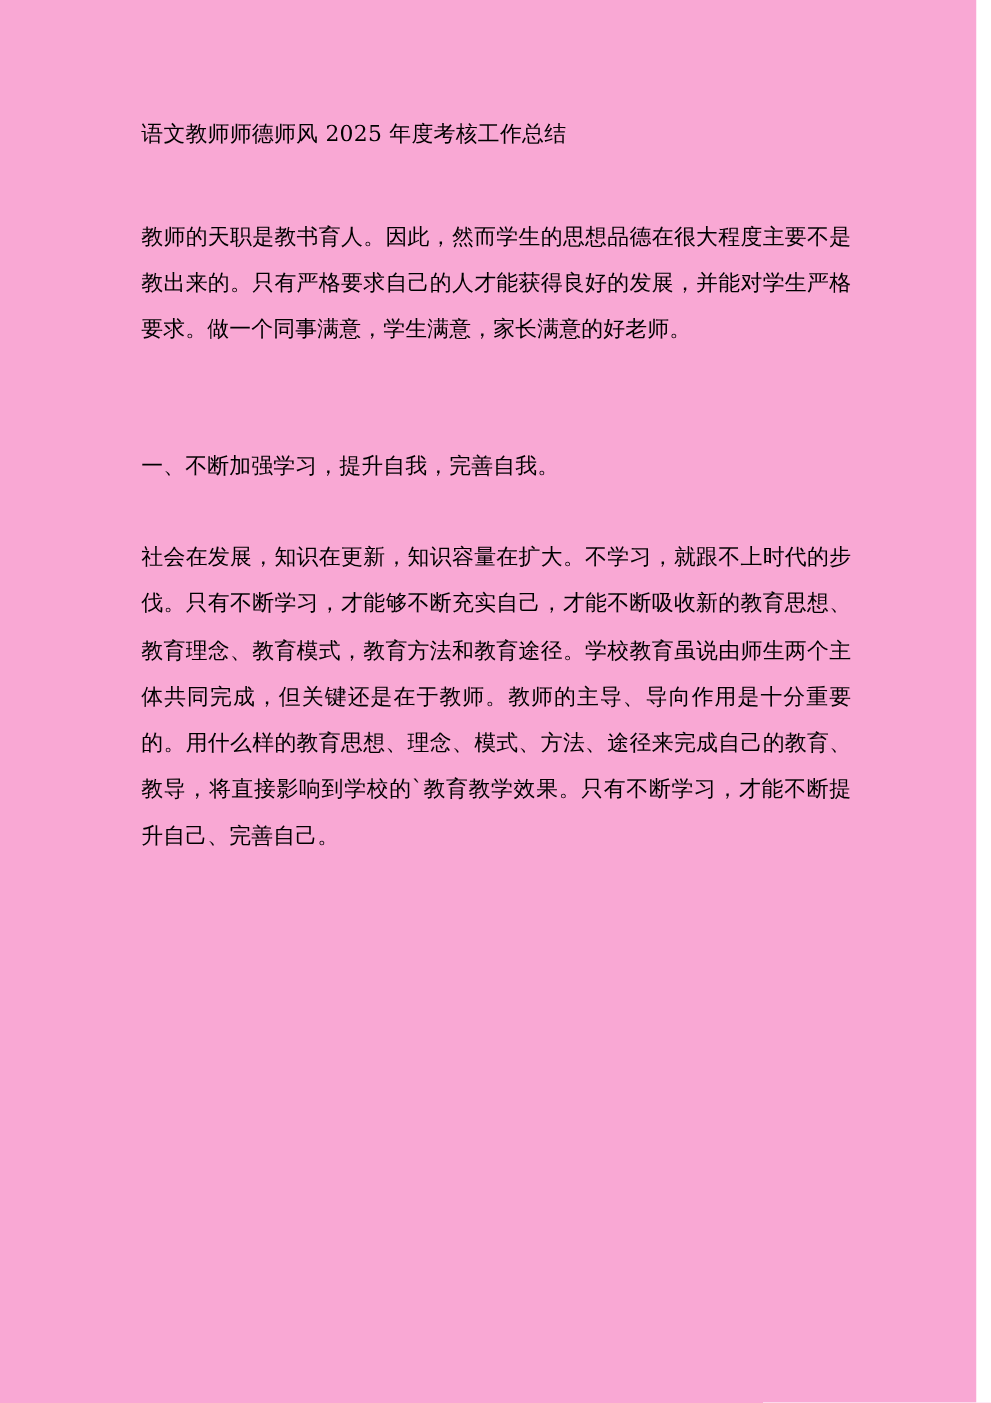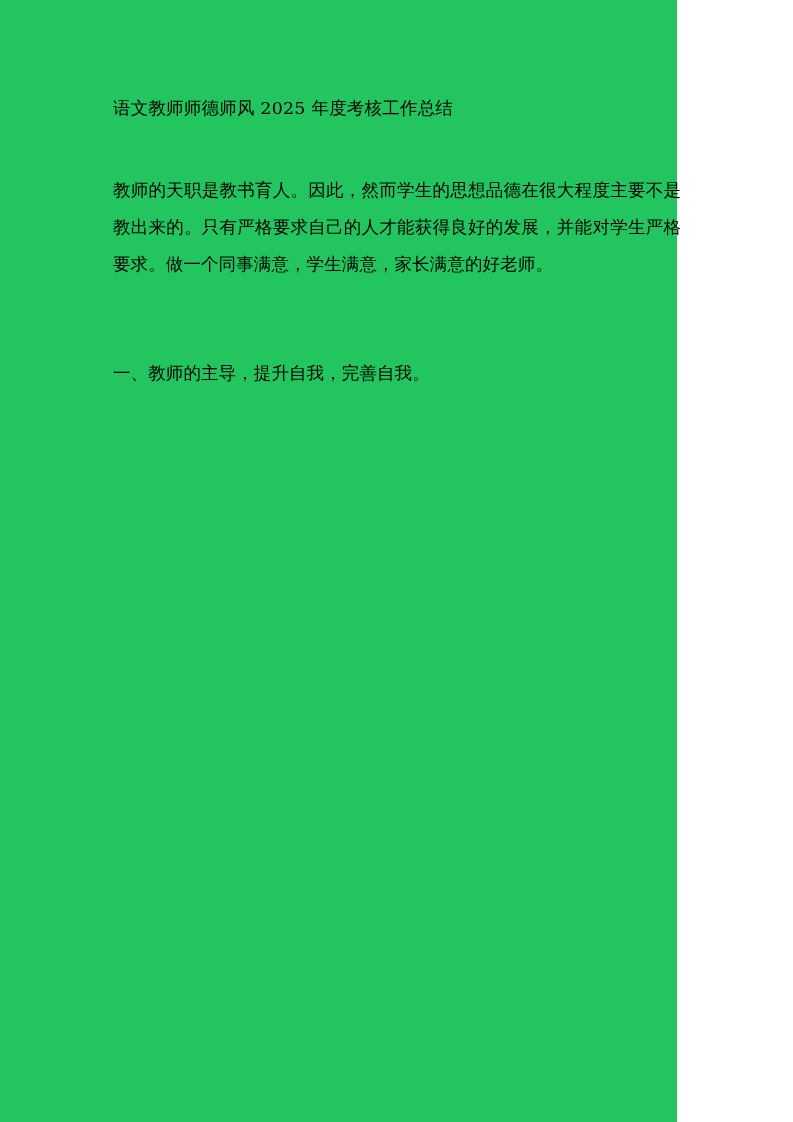--- a/index.html
+++ b/index.html
@@ -9,23 +9,23 @@
   }
   body {
     width: 793px;
     height: 1122px;
     overflow: hidden;
     font-family: "DejaVu Serif", "Liberation Serif", serif;
     color: #000000;
   }
   .page {
     position: relative;
-    width: 677px;
+    width: 781px;
     height: 1122px;
-    background: #22c55e;
+    background: #f9a8d4;
     box-sizing: border-box;
   }
   .content {
     position: absolute;
     left: 113px;
     top: 94px;
     width: 568px;
   }
   .doc-title {
     font-size: 17.5px;
@@ -63,24 +63,25 @@
 
     <div class="gap-title"></div>
 
     <p class="para para-indent-none">教师的天职是教书育人。因此，然而学生的思想品德在很大程度主要不是教出来的。只有严格要求自己的人才能获得良好的发展，并能对学生严格要求。做一个同事满意，学生满意，家长满意的好老师。</p>
 
     <div class="gap-para"></div>
 
 
     <div class="gap-para"></div>
 
-    <p class="para para-indent-none">一、教师的主导，提升自我，完善自我。</p>
+    <p class="para para-indent-none">一、不断加强学习，提升自我，完善自我。</p>
 
     <div class="gap-para"></div>
 
+    <p class="para para-indent-none">社会在发展，知识在更新，知识容量在扩大。不学习，就跟不上时代的步伐。只有不断学习，才能够不断充实自己，才能不断吸收新的教育思想、教育理念、教育模式，教育方法和教育途径。学校教育虽说由师生两个主体共同完成，但关键还是在于教师。教师的主导、导向作用是十分重要的。用什么样的教育思想、理念、模式、方法、途径来完成自己的教育、教导，将直接影响到学校的`教育教学效果。只有不断学习，才能不断提升自己、完善自己。</p>
 
     <div class="gap-para"></div>
 
 
     <div class="gap-para"></div>
 
 
   </div>
 </div>
 

